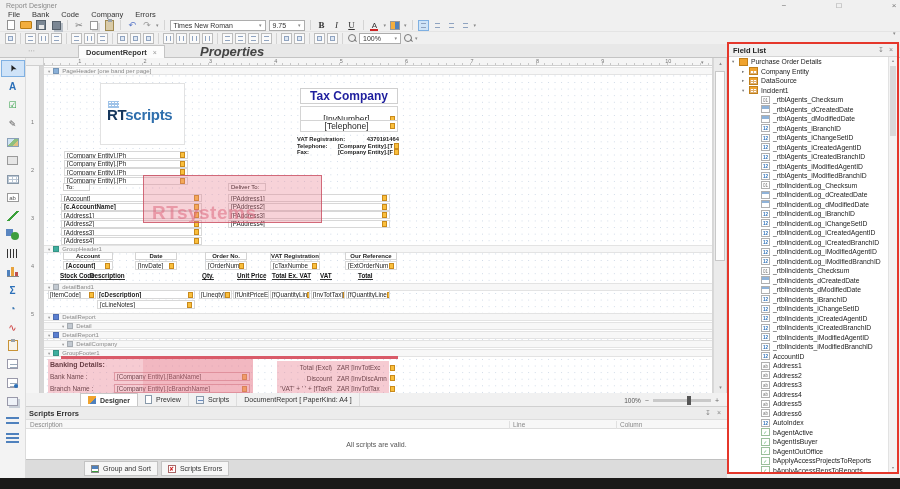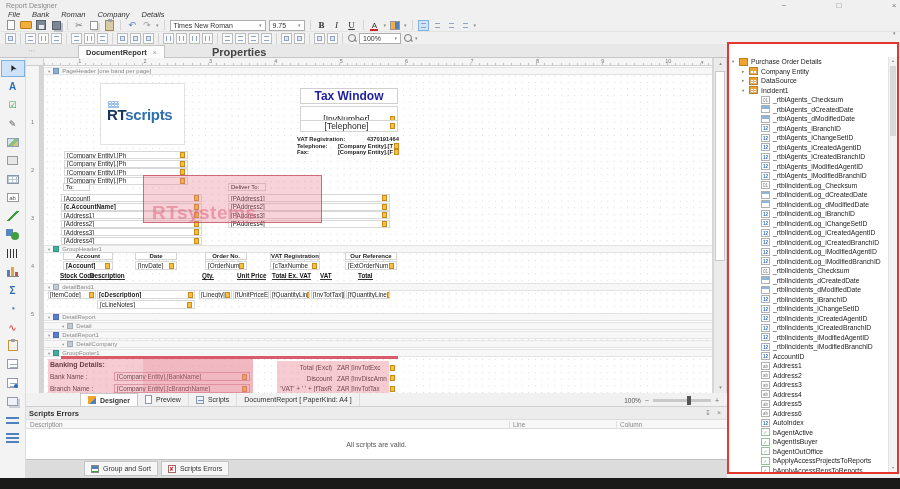--- a/index.html
+++ b/index.html
@@ -4,21 +4,21 @@
 <style>
   *{margin:0;padding:0;box-sizing:border-box;}
   html,body{width:900px;height:489px;overflow:hidden;font-family:"Liberation Sans","DejaVu Sans",sans-serif;background:#f0f0f0;}
   #app{position:absolute;inset:0;width:900px;height:489px;background:#f0f0f0;}
 
   
   .titlebar{position:absolute;left:0;top:0;width:900px;height:10px;}
   .titlebar .wtitle{position:absolute;left:6px;top:2px;font-size:7px;color:#8a8a8a;}
   .winbtn{position:absolute;top:1px;width:16px;height:9px;text-align:center;font-size:8px;color:#777;line-height:9px;}
   .wmin{left:776px}.wmax{left:831px}.wclose{left:886px}
-  .menubar{position:absolute;left:0;top:10px;width:900px;height:9px;display:flex;gap:12px;padding-left:8px;align-items:center;font-style:italic;}
+  .menubar{position:absolute;left:0;top:10px;width:900px;height:9px;display:flex;gap:12px;padding-left:8px;align-items:center;}
   .menubar span{font-size:7.5px;color:#333;}
 
   
   .tbar1{position:absolute;left:0;top:19px;width:900px;height:13px;display:flex;align-items:center;gap:3px;padding-left:5px;border-bottom:1px solid #e4e4e4;}
   .tbar2{position:absolute;left:0;top:32px;width:900px;height:12px;display:flex;align-items:center;gap:2px;padding-left:5px;}
   .vsep{width:1px;height:10px;background:#d4d4d4;margin:0 2px;flex:none;}
   .tico{flex:none;display:flex;align-items:center;justify-content:center;min-width:12px;height:12px;font-size:8px;color:#666;}
   .i-new{width:8px;height:10px;background:#fff;border:1px solid #909090;}
   .i-open{width:12px;height:8px;background:#f3ae3d;border:1px solid #b97c14;border-radius:1px;}
   .i-save{width:10px;height:10px;background:#7b8794;border:1px solid #55606b;position:relative;}
@@ -53,21 +53,21 @@
   .lens{width:10px;height:10px;position:relative;flex:none;}
   .lens::before{content:"";position:absolute;left:1px;top:1px;width:6px;height:6px;border:1px solid #777;border-radius:50%;}
   .lens::after{content:"";position:absolute;left:7px;top:7px;width:3px;height:1px;background:#777;transform:rotate(45deg);}
   .ovfl{position:absolute;left:893px;top:30px;font-size:5px;color:#888;}
 
   
   .tabstrip{position:absolute;left:0;top:44px;width:900px;height:14px;background:#e8e8e8;border-bottom:1px solid #c4c4c4;}
   .tabellipsis{position:absolute;left:28px;top:3px;font-size:7px;color:#888;}
   .doctab{position:absolute;left:78px;top:1px;height:13px;background:#fcfcfc;border:1px solid #c4c4c4;border-bottom:none;display:flex;align-items:center;gap:6px;padding:0 7px;font-size:7.5px;font-weight:bold;color:#333;}
   .doctab .x{font-weight:normal;color:#999;font-size:7px;}
-  .proptab{position:absolute;left:204px;top:1px;height:13px;display:flex;align-items:center;padding:0 8px;font-size:11px;font-weight:bold;color:#444;}
+  .proptab{position:absolute;left:192px;top:1px;height:13px;display:flex;align-items:center;padding:0 8px;font-size:13px;font-weight:bold;color:#444;font-style:italic;}
 
   
   .design{position:absolute;left:0;top:58px;width:727px;height:335px;background:#d6d6d6;}
   .toolbox{position:absolute;left:0;top:58px;width:26px;height:420px;background:#f3f3f3;border-right:1px solid #dcdcdc;z-index:5;}
   .tool{width:24px;height:17px;margin:1.5px auto 0 auto;display:flex;align-items:center;justify-content:center;border:1px solid transparent;}
   .tool .tg{display:flex;align-items:center;justify-content:center;font-size:9px;color:#444;}
   .tb-pointer{background:#cfe3f8;border-color:#7fb0e2;}
   .tb-pointer .tg{transform:rotate(-115deg);font-size:9px;color:#222;}
   .tb-label .tg{color:#2a6fb8;font-weight:bold;font-size:10px;}
   .tb-check .tg{color:#2e9e44;}
@@ -259,23 +259,23 @@
     <span class="wtitle">Report Designer</span>
     <span class="winbtn wmin">−</span>
     <span class="winbtn wmax">□</span>
     <span class="winbtn wclose">×</span>
   </div>
 
   <div class="menubar">
 
   <span>File</span>
       <span>Bank</span>
-      <span>Roman</span>
+      <span>Code</span>
       <span>Company</span>
-      <span>Details</span>
+      <span>Errors</span>
     </div>
 
   <div class="tbar1">
     <span class="tico">
         <i class="i-new"></i>
       </span>
     <span class="tico">
         <i class="i-open"></i>
       </span>
     <span class="tico">
@@ -444,21 +444,21 @@
         <span class="bexp">▾</span>
         <span class="bic bic-group"></span>
         <span>GroupFooter1</span>
       </div>
 
     <div class="abs logo">
       <span class="lgrid"></span>
       <span class="ltext"><span class="lrt">RT</span><span class="lsys">scripts</span></span>
     </div>
     <div class="abs titlebox">
-        <span>Tax Window</span>
+        <span>Tax Company</span>
       </div>
     <div class="abs box invbox">
         <span class="ctr">[InvNumber]</span>
         <span class="dbic"></span>
       </div>
     <div class="abs box ordbox">
         <span class="ctr">[Telephone]</span>
         <span class="dbic"></span>
       </div>
     <div class="abs vatblk">
@@ -810,20 +810,27 @@
         <div class="setab">
           <span class="dtic ic-errors"></span>
           <span>Scripts Errors</span>
         </div>
       </div>
   </div>
 
   <div class="taskbar"></div>
 
   <div class="fieldlist">
+    <div class="flhdr">
+      <span class="flt">Field List</span>
+      <span class="flic">
+          <span>↧</span>
+          <span>×</span>
+        </span>
+    </div>
     <div class="fltree">
 
     <div class="frow ind0">
           <span class="farrow">▾</span>
           <span class="fi t-root"></span>
           <span class="flabel">Purchase Order Details</span>
         </div>
         <div class="frow ind1">
           <span class="farrow">▸</span>
           <span class="fi t-table"></span>

